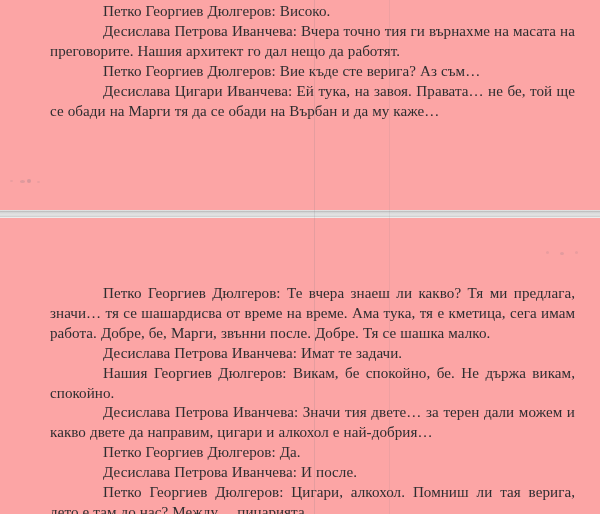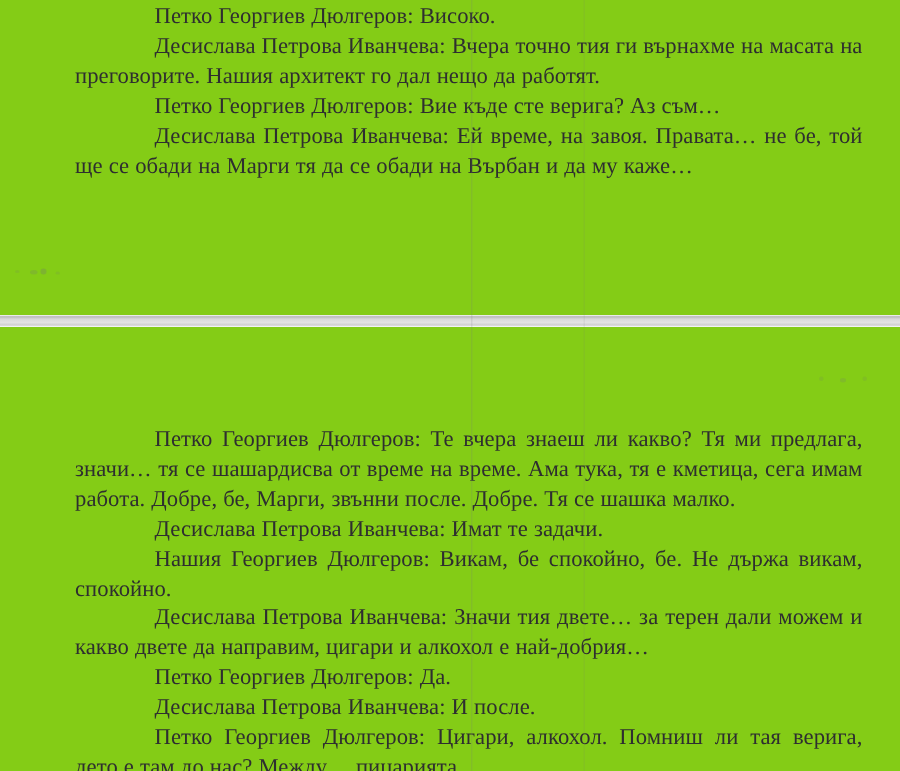--- a/index.html
+++ b/index.html
@@ -20,21 +20,21 @@
   .doc-viewer {
     position: absolute;
     inset: 0;
     background: #ffffff;
   }
 
   .page {
     position: absolute;
     left: 0;
     width: 600px;
-    background: #84cc16;
+    background: #fca5a5;
     overflow: hidden;
   }
 
   #page-upper { top: 0; height: 211px; }
   #page-lower { top: 218px; height: 296px; padding-left: 22px; }
 
   
   .page-separator {
     position: absolute;
     left: 0;
@@ -102,21 +102,21 @@
 </head>
 <body>
 
 <div class="doc-viewer">
 
   <div class="page" id="page-upper">
     <div class="text-body" id="text-upper">
       <p class="para last">Петко Георгиев Дюлгеров: Високо.</p>
       <p class="para">Десислава Петрова Иванчева: Вчера точно тия ги върнахме на масата на преговорите. Нашия архитект го дал нещо да работят.</p>
       <p class="para last">Петко Георгиев Дюлгеров: Вие къде сте верига? Аз съм…</p>
-      <p class="para">Десислава Петрова Иванчева: Ей време, на завоя. Правата…  не бе, той ще се обади на Марги тя да се обади на Върбан и да му каже…</p>
+      <p class="para">Десислава Цигари Иванчева: Ей тука, на завоя. Правата…  не бе, той ще се обади на Марги тя да се обади на Върбан и да му каже…</p>
     </div>
   </div>
 
   <div class="page-separator"></div>
 
   <div class="page" id="page-lower">
     <div class="text-body" id="text-lower">
       <p class="para">Петко Георгиев Дюлгеров: Те вчера знаеш ли какво? Тя ми предлага, значи… тя се шашардисва от време на време. Ама тука, тя е кметица, сега имам работа. Добре, бе, Марги, звънни после. Добре. Тя се шашка малко.</p>
       <p class="para last">Десислава Петрова Иванчева: Имат те задачи.</p>
       <p class="para">Нашия Георгиев Дюлгеров: Викам, бе спокойно, бе. Не държа викам, спокойно.</p>

